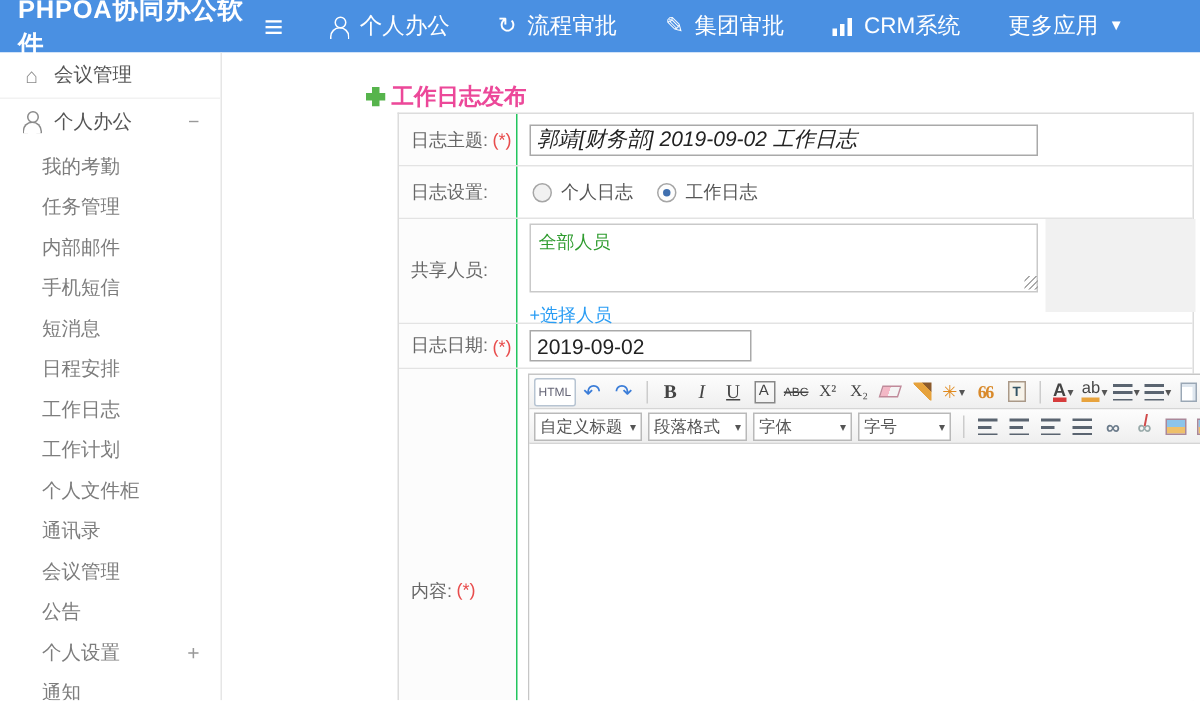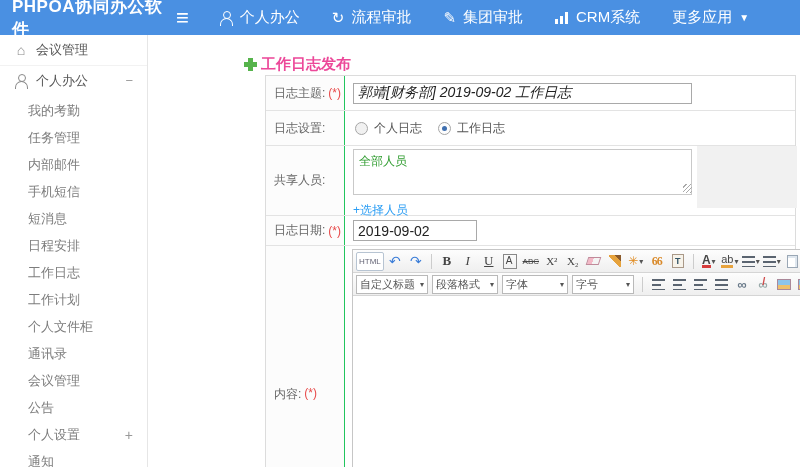--- a/index.html
+++ b/index.html
@@ -50,21 +50,21 @@
   .fcell-r { flex:1; position:relative; display:flex; align-items:center; }
   .req { color:#e84c4c; }
   .r1 { height:35px; } .r2 { height:35px; } .r3 { height:70px; } .r4 { height:30px; } .r5 { height:222px; border-bottom:none; }
   .r3 .fcell-r { display:block; }
   .r5 .fcell-l { align-items:flex-start; padding-top:140px; }
   .r5 .fcell-r { overflow:visible; display:block; }
 
   .txt-input { height:21px; margin-left:8px; border:1px solid #a9a9a9; font-size:14px; color:#222;
     padding:0 4px; font-family:"Liberation Sans", sans-serif; background:#fff; }
   .subject-input { width:339px;font-style:italic; }
-  .date-input { width:124px; }
+  .date-input { width:148px; }
 
   .radio-group { display:flex; align-items:center; gap:6px; margin-left:10px; font-size:12px; color:#555; }
   .radio { position:relative; width:13px; height:13px; border-radius:50%; border:1px solid #a6a6a6; background:#f1f1f1; display:inline-block; }
   .radio.checked { background:#fdfdfd; }
   .radio.checked::after { content:""; position:absolute; left:3px; top:3px; width:5px; height:5px; border-radius:50%; background:#3f6faf; }
   .radio-lbl { margin-right:10px; }
 
   .share-area { position:relative; width:339px; height:46px; margin:3px 0 0 8px; border:1px solid #c9c9c9;
     font-size:12px; color:#2f9c2f; padding:3px 5px; resize:none; font-family:"Liberation Sans", sans-serif; background:#fff; }
   .share-filler { position:absolute; left:352px; top:0; width:100px; height:62px; background:#f1f1f1; }

